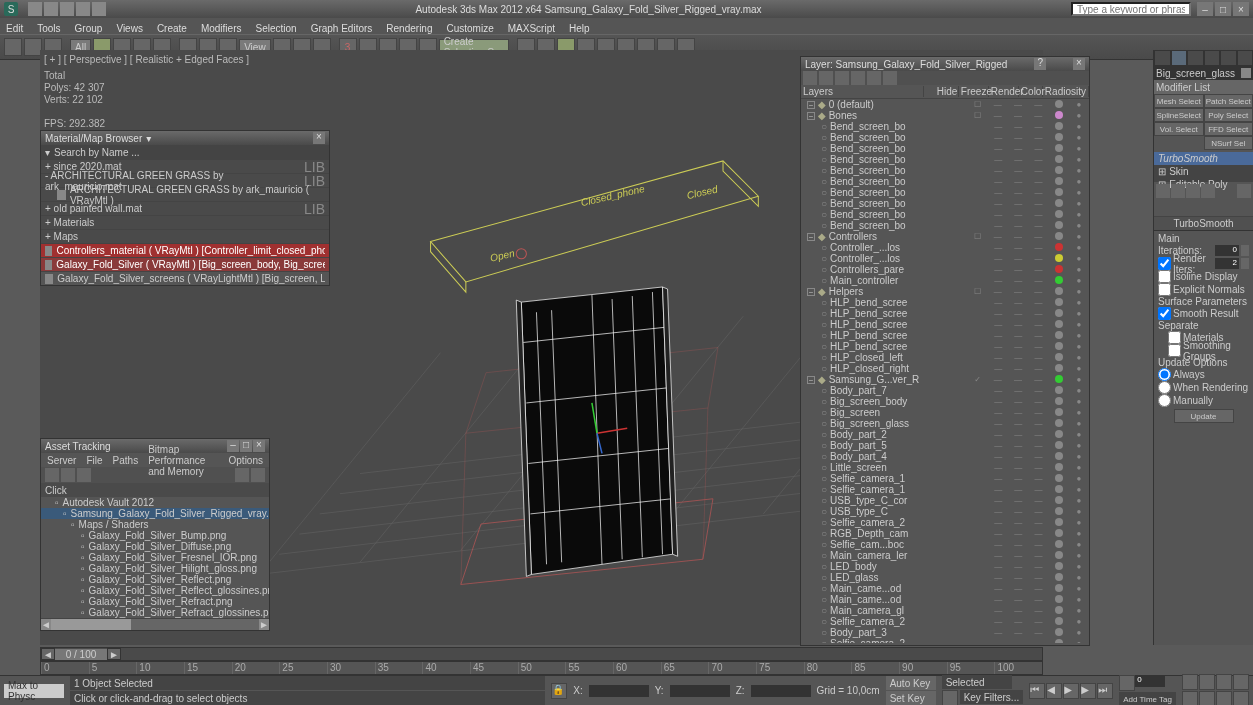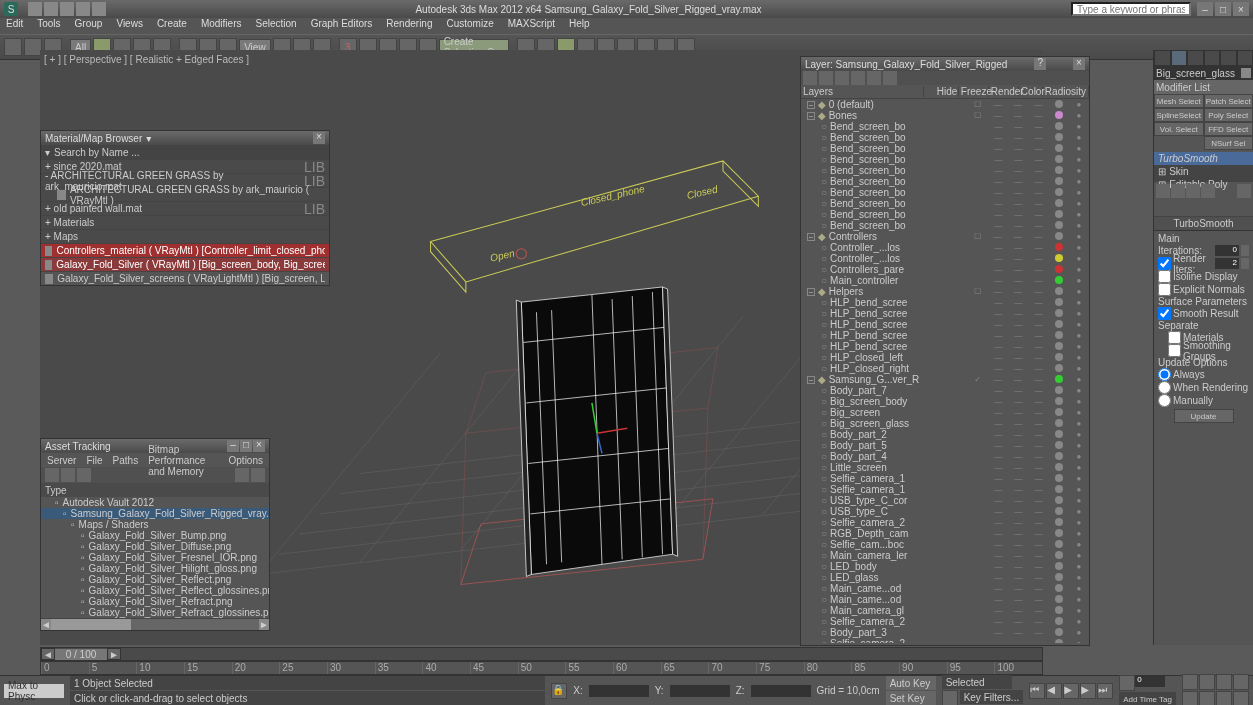--- a/index.html
+++ b/index.html
@@ -5,21 +5,21 @@
 * { margin:0; padding:0; box-sizing:border-box; font-family: Tahoma, sans-serif; font-size:10px; user-select:none; }
 body { background:#5a5a5a; width:1253px; height:705px; overflow:hidden; position:relative; color:#ccc; }
 .titlebar { height:18px; background:linear-gradient(#6a6a6a,#4a4a4a); display:flex; align-items:center; padding:0 4px; color:#ddd; }
 .titlebar .logo { width:14px; height:14px; background:#2a6a5a; border-radius:2px; margin-right:6px; display:flex; align-items:center; justify-content:center; }
 .titlebar .icons { display:flex; gap:2px; margin-left:4px; }
 .titlebar .tico { width:14px; height:14px; background:#888; }
 .titlebar .title { flex:1; text-align:center; }
 .titlebar .search { width:120px; height:14px; background:#fff; color:#333; padding:0 4px; margin-right:6px; }
 .titlebar .winbtns { display:flex; gap:2px; }
 .titlebar .wbtn { width:16px; height:14px; background:#777; display:flex; align-items:center; justify-content:center; }
-.menubar { height:16px; background:#555; display:flex; align-items:flex-start; padding:0 6px; gap:14px; color:#ddd; }
+.menubar { height:16px; background:#555; display:flex; align-items:flex-end; padding:0 6px; gap:14px; color:#ddd; }
 .toolbar { height:26px; background:linear-gradient(#555,#4a4a4a); border-top:1px solid #666; border-bottom:1px solid #333; display:flex; align-items:center; padding:0 4px; gap:2px; }
 .tbtn { width:18px; height:18px; background:#666; border:1px solid #444; display:flex; align-items:center; justify-content:center; }
 .tbtn.active { background:#8a9a6a; }
 .tsep { width:4px; }
 .tbox { height:16px; background:#7a7a7a; border:1px solid #444; padding:0 4px; display:flex; align-items:center; }
 .viewport { position:absolute; left:40px; top:50px; right:210px; bottom:60px; background:#4a4a4a; }
 .vplabel { position:absolute; left:4px; top:4px; color:#bbb; }
 .vpstats { position:absolute; left:4px; top:20px; color:#bbb; line-height:12px; }
 .panel { position:absolute; background:#555; border:1px solid #333; }
 .panel-title { height:14px; background:linear-gradient(#6a6a6a,#4a4a4a); display:flex; align-items:center; padding:0 4px; color:#ddd; }
@@ -196,20 +196,27 @@
       <path d="M600 235 L605 237 L615 502 L610 500 Z" fill="#222"></path>
     </g>
 
     <g stroke-width="1.5">
       <line x1="535" y1="380" x2="565" y2="375" stroke="#c33"></line>
       <line x1="535" y1="380" x2="530" y2="350" stroke="#3c3"></line>
       <line x1="535" y1="380" x2="540" y2="400" stroke="#36c"></line>
     </g>
   </svg>
   <div class="vplabel">[ + ] [ Perspective ] [ Realistic + Edged Faces ]</div>
+  <div class="vpstats">
+    <div>Total</div>
+    <div>Polys:     42 307</div>
+    <div>Verts:     22 102</div>
+    <br>
+    <div>FPS:     292.382</div>
+  </div>
 </div>
 
 <div class="panel matbrowser">
   <div class="panel-title">
       <span>Material/Map Browser</span>
       <span style="margin-left:4px">▾</span>
       <div class="close">×</div>
     </div>
   <div class="matsearch">
       <span>▾</span>
@@ -272,21 +279,21 @@
       <span>Options</span>
     </div>
   <div class="attool">
     <div class="atbtn"></div>
     <div class="atbtn"></div>
     <div class="atbtn"></div>
     <div style="flex:1"></div>
     <div class="atbtn"></div>
     <div class="atbtn"></div>
   </div>
-  <div class="athead">Type</div>
+  <div class="athead">Click</div>
   <div id="atrows">
       <div class="atrow" style="padding-left: 14px;">
         <span>▫</span>
         <span>Autodesk Vault 2012</span>
       </div>
       <div class="atrow hl" style="padding-left: 22px;">
         <span>▫</span>
         <span>Samsung_Galaxy_Fold_Silver_Rigged_vray.max</span>
       </div>
       <div class="atrow" style="padding-left: 30px;">

